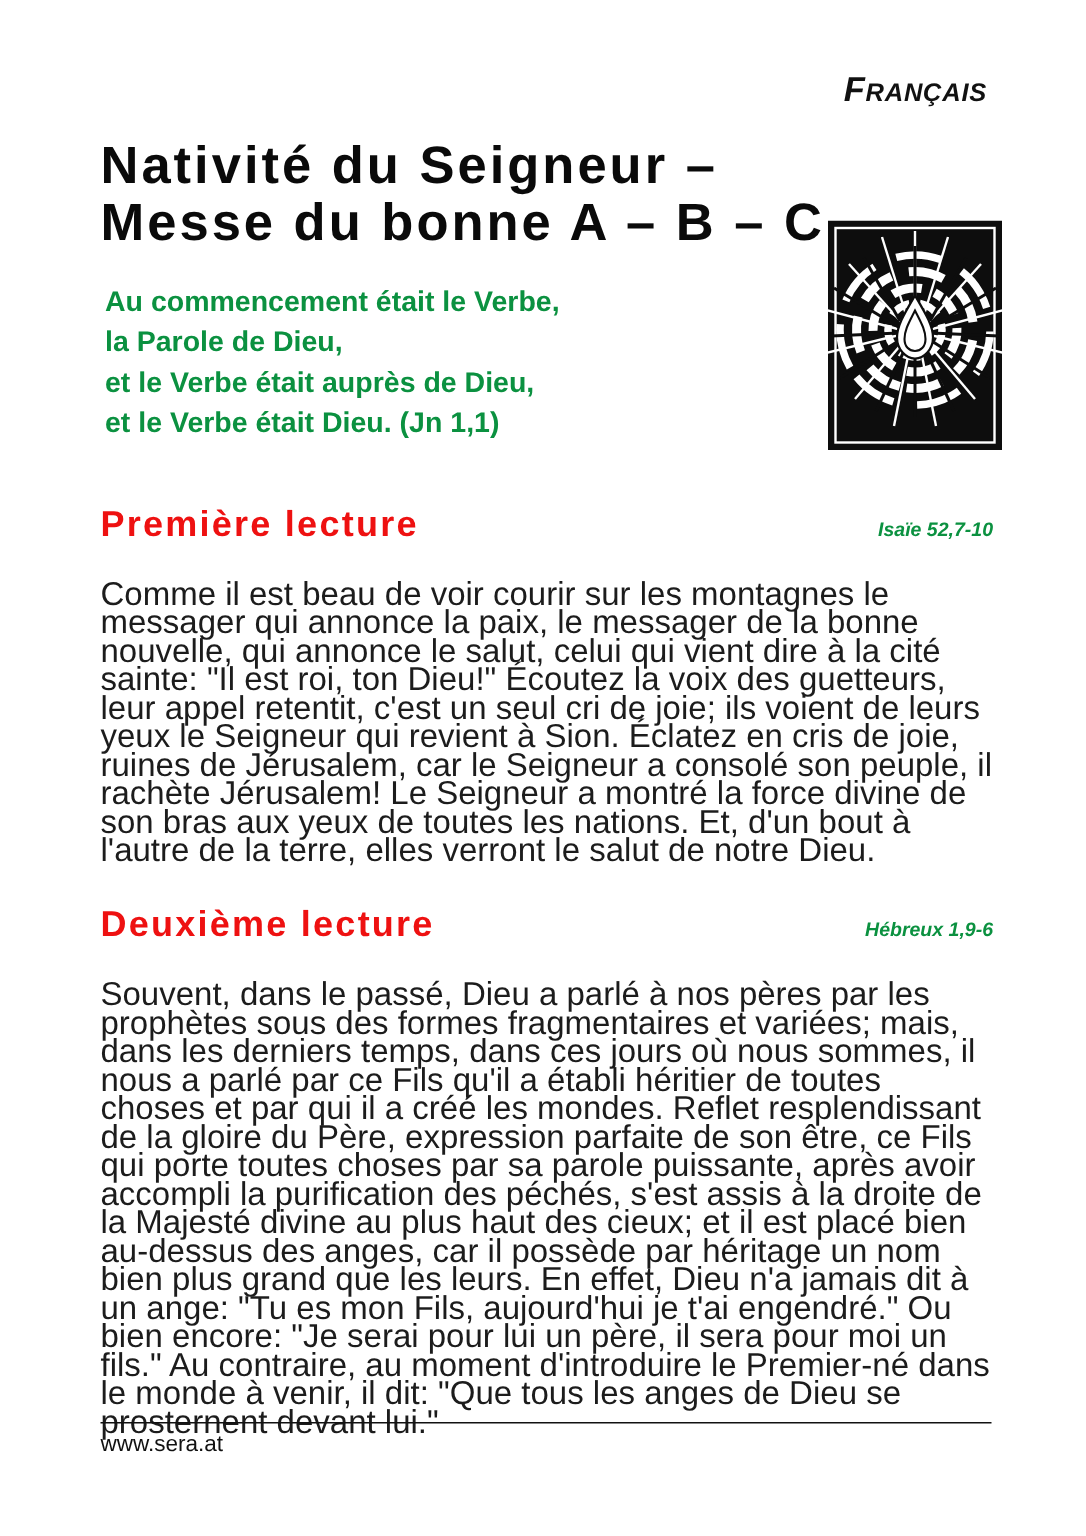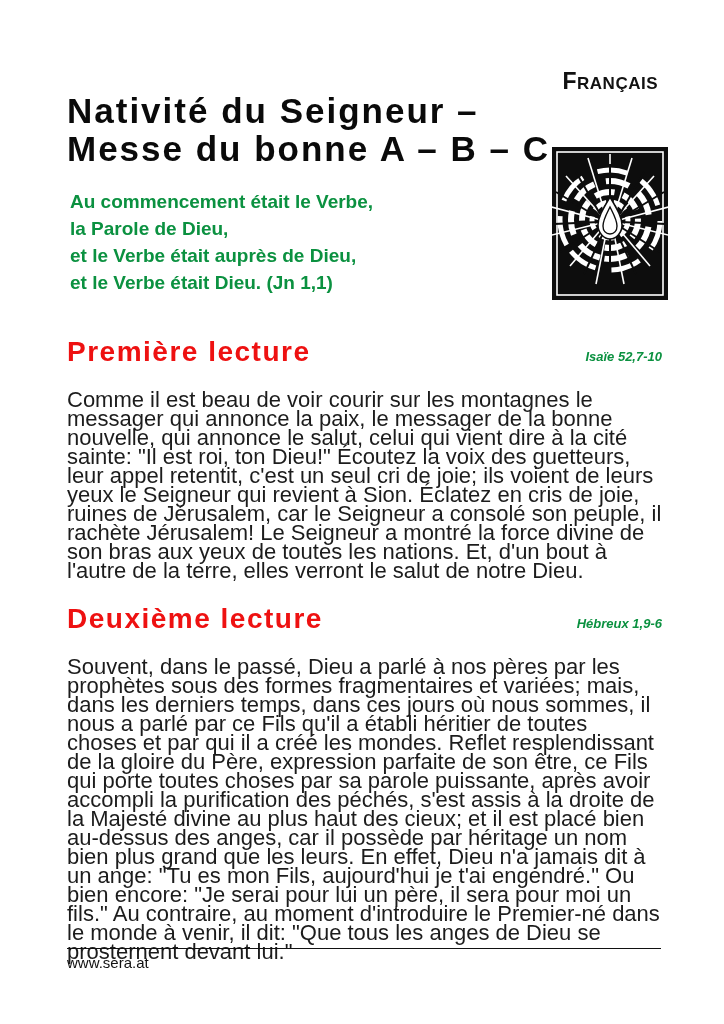--- a/index.html
+++ b/index.html
@@ -10,26 +10,27 @@
     height: 1024px;
     background: #ffffff;
     font-family: "Liberation Sans", sans-serif;
     color: #1a1a1a;
     overflow: hidden;
   }
 
   
   .lang-label {
     position: absolute;
-    top: 68px;
+    top: 46px;
     right: 66px;
     font-size: 17px;
     font-weight: 700;
     letter-spacing: 0.5px;
     color: #111111;
+    font-style: italic;
   }
   .lang-label::first-letter { font-size: 23px; }
 
   
   .doc-title {
     position: absolute;
     top: 92px;
     left: 67px;
     font-size: 35px;
     line-height: 38px;
@@ -67,21 +68,21 @@
     width: 595px;
   }
   .section-1 { top: 336px; }
   .section-2 { top: 603px; }
   .section-head {
     display: flex;
     justify-content: space-between;
     align-items: baseline;
   }
   .section-heading {
-    font-size: 28px;
+    font-size: 24px;
     font-weight: 800;
     letter-spacing: 1.5px;
     color: var(--red, #ee1111);
   }
   .section-reference {
     font-size: 13px;
     font-style: italic;
     font-weight: 600;
     color: var(--green, #0b9140);
   }

